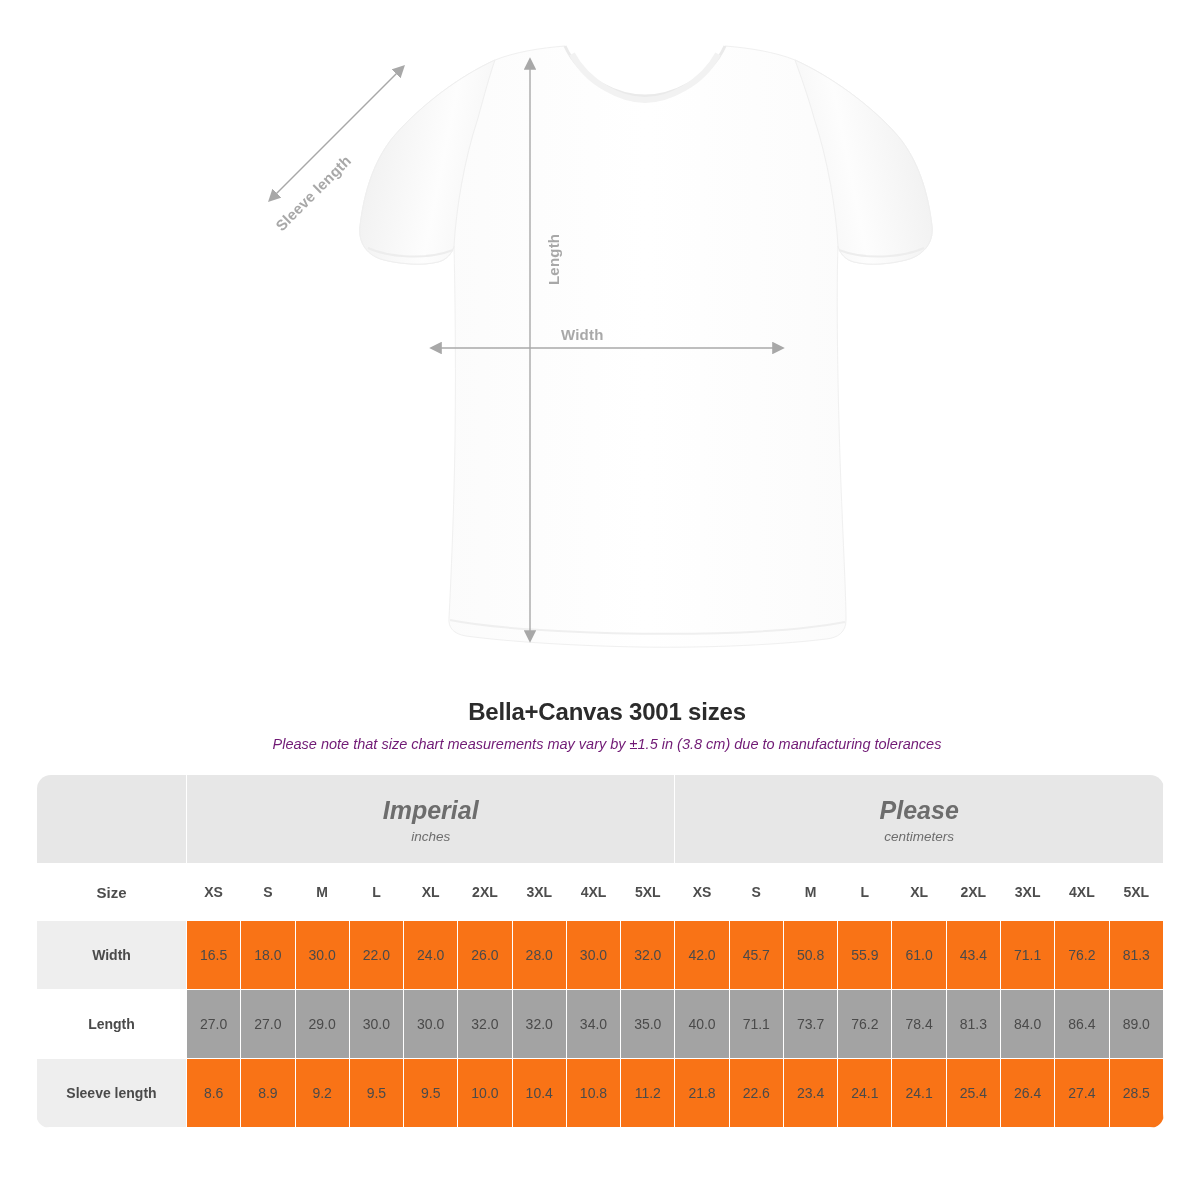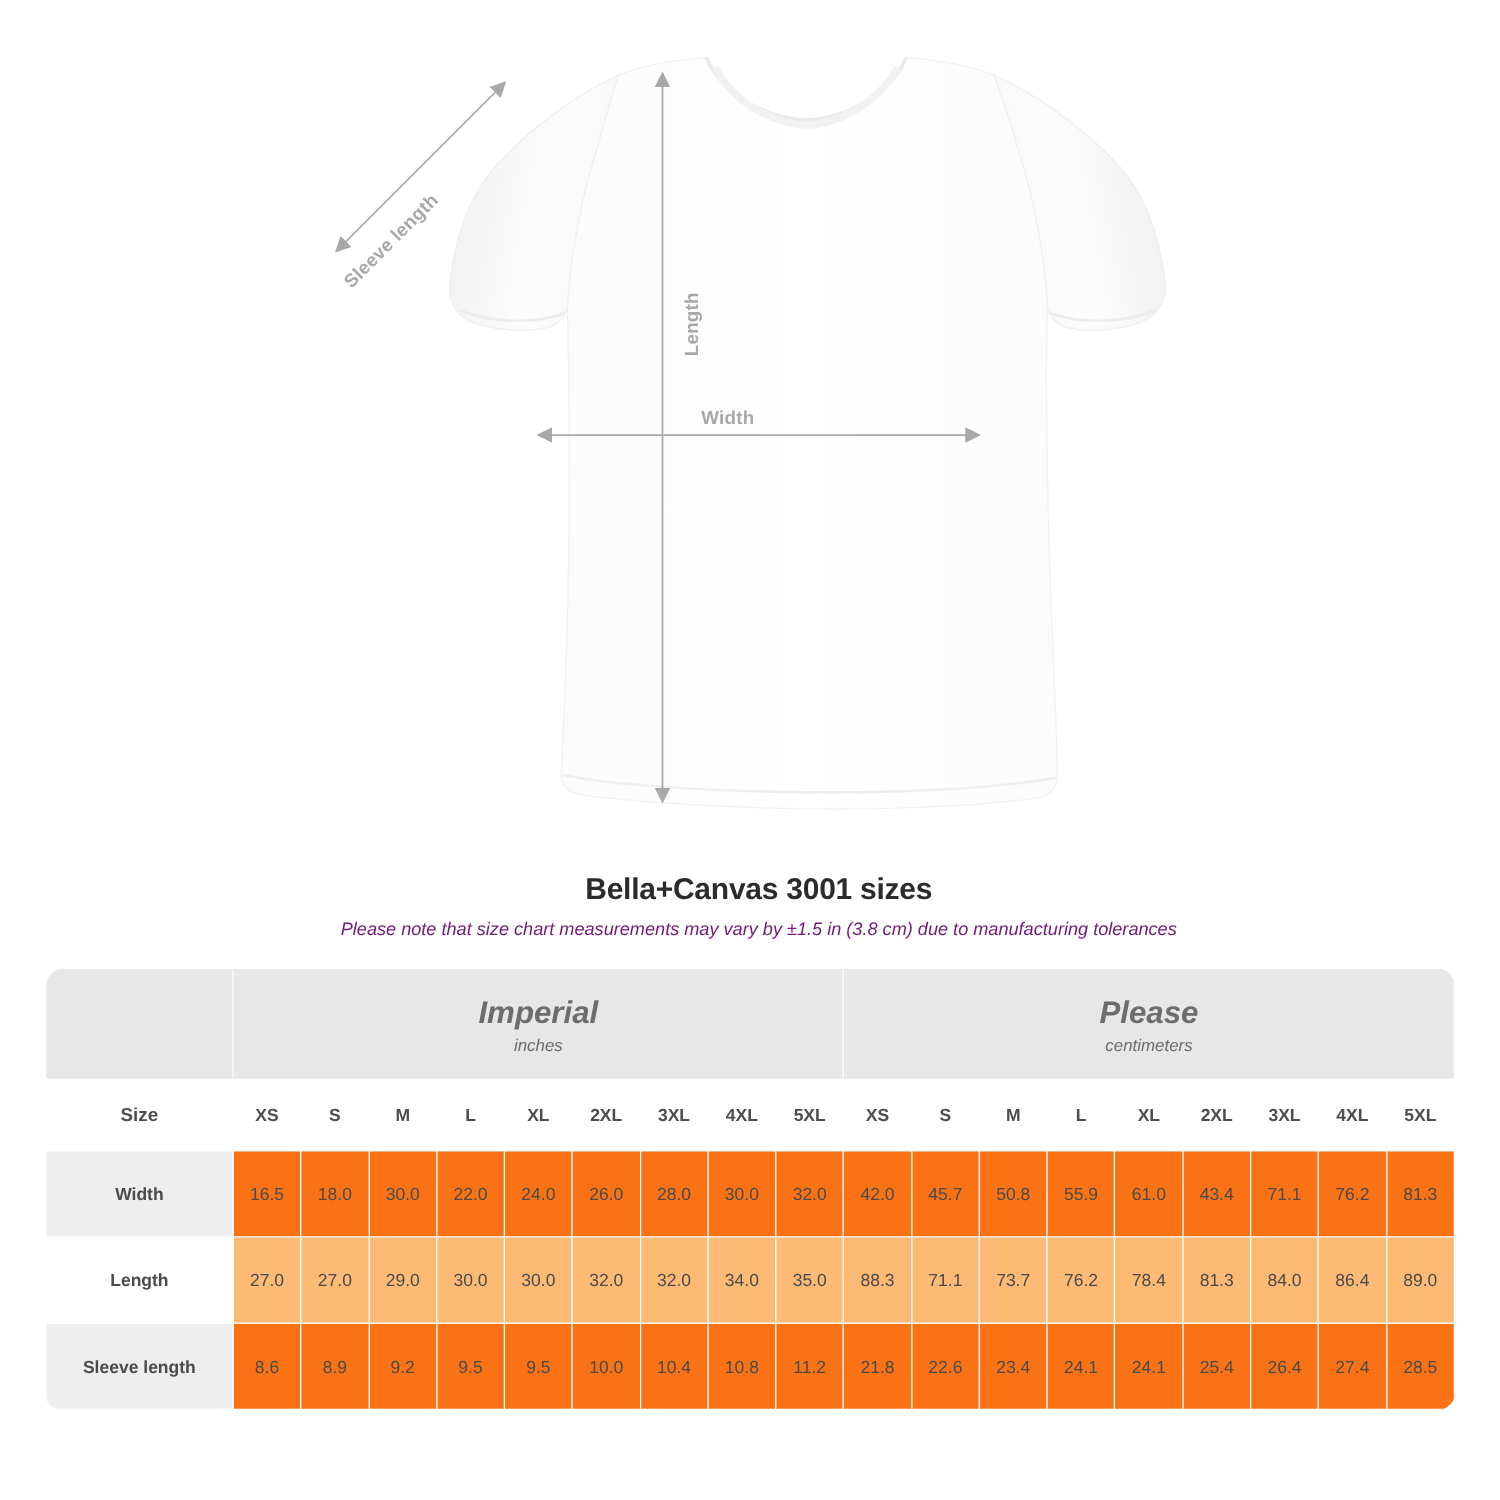--- a/index.html
+++ b/index.html
@@ -145,21 +145,21 @@
   
   tr.data-row td {
     height: 68px;
     font-size: 14px;
     color: #4a4a4a;
   }
   tr.data-row.shaded td {
     background: #f97316;
   }
   tr.data-row.plain td {
-    background: #fdba74;
+    background: #a3a3a3;
   }
   td.rowhead {
     font-weight: bold;
     color: #4d4d4d;
     font-size: 15px;
     width: 150px;
   }
   tr.data-row.shaded td.rowhead { background: #eeeeee; }
   tr.data-row.plain td.rowhead { background: #ffffff; }
 
@@ -334,21 +334,21 @@
           <td class="rowhead">Length</td>
           <td>27.0</td>
           <td>27.0</td>
           <td>29.0</td>
           <td>30.0</td>
           <td>30.0</td>
           <td>32.0</td>
           <td>32.0</td>
           <td>34.0</td>
           <td>35.0</td>
-          <td>88.3</td>
+          <td>40.0</td>
           <td>71.1</td>
           <td>73.7</td>
           <td>76.2</td>
           <td>78.4</td>
           <td>81.3</td>
           <td>84.0</td>
           <td>86.4</td>
           <td>89.0</td>
         </tr>
 

